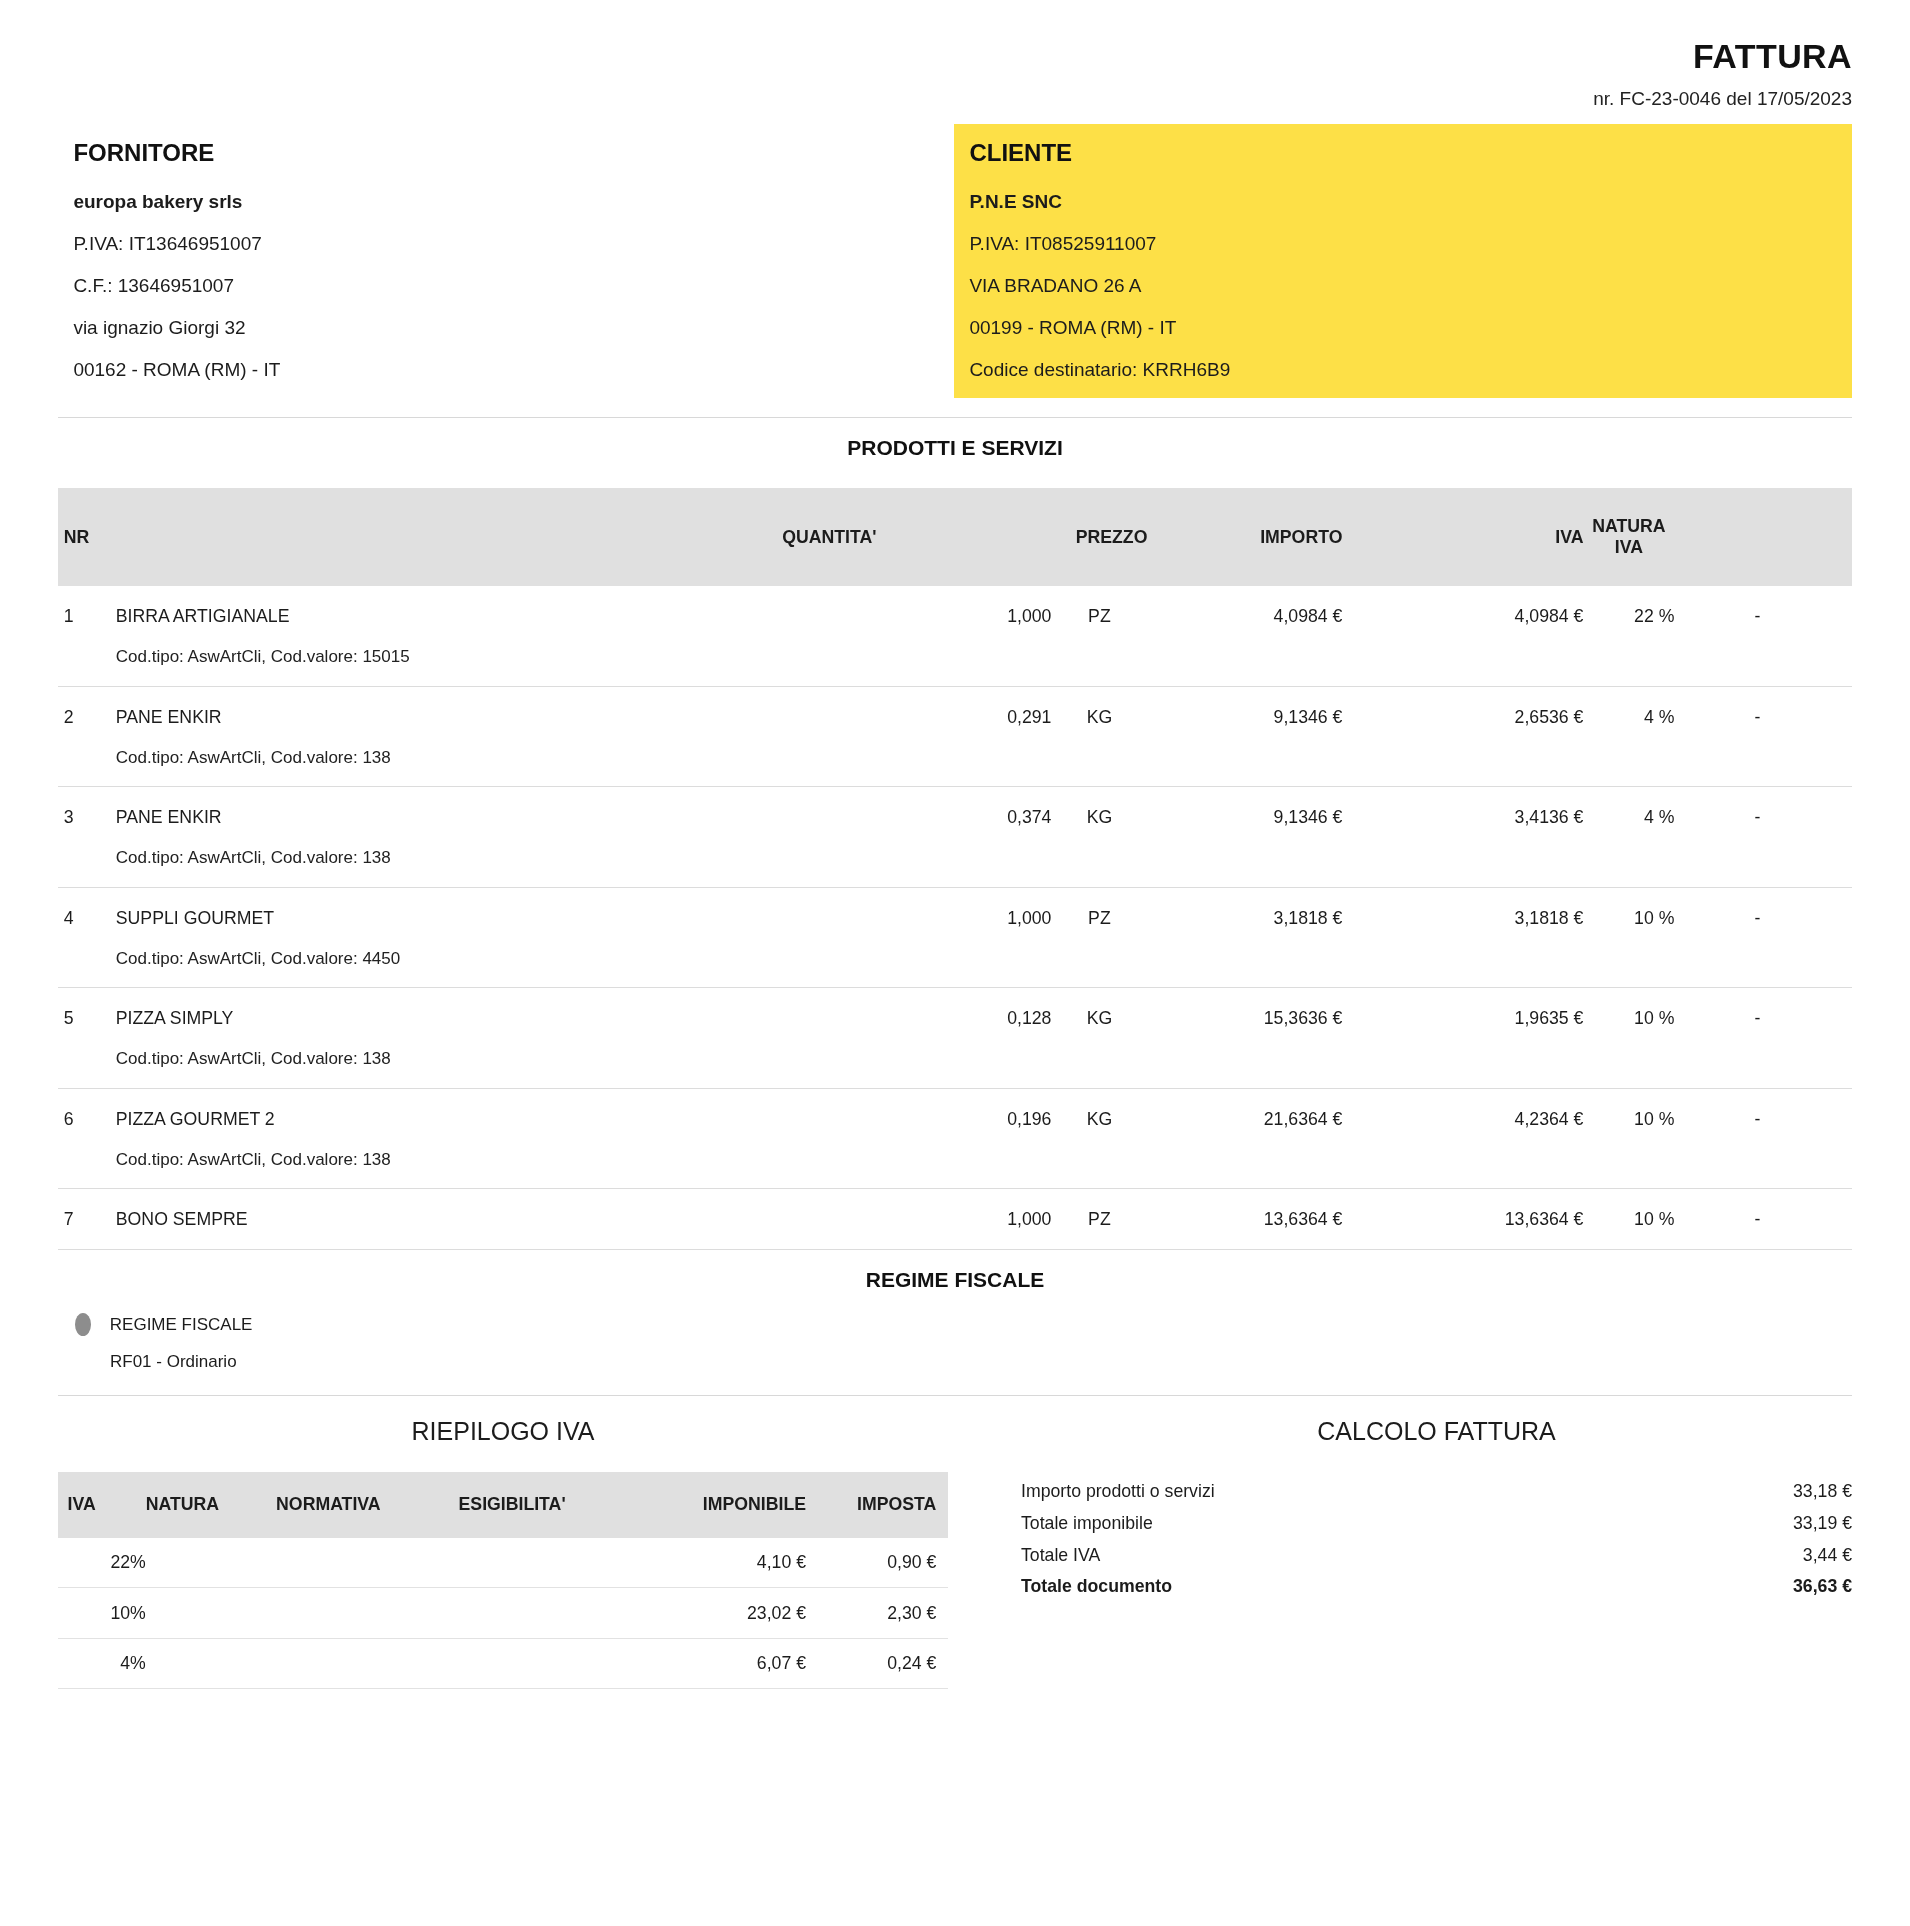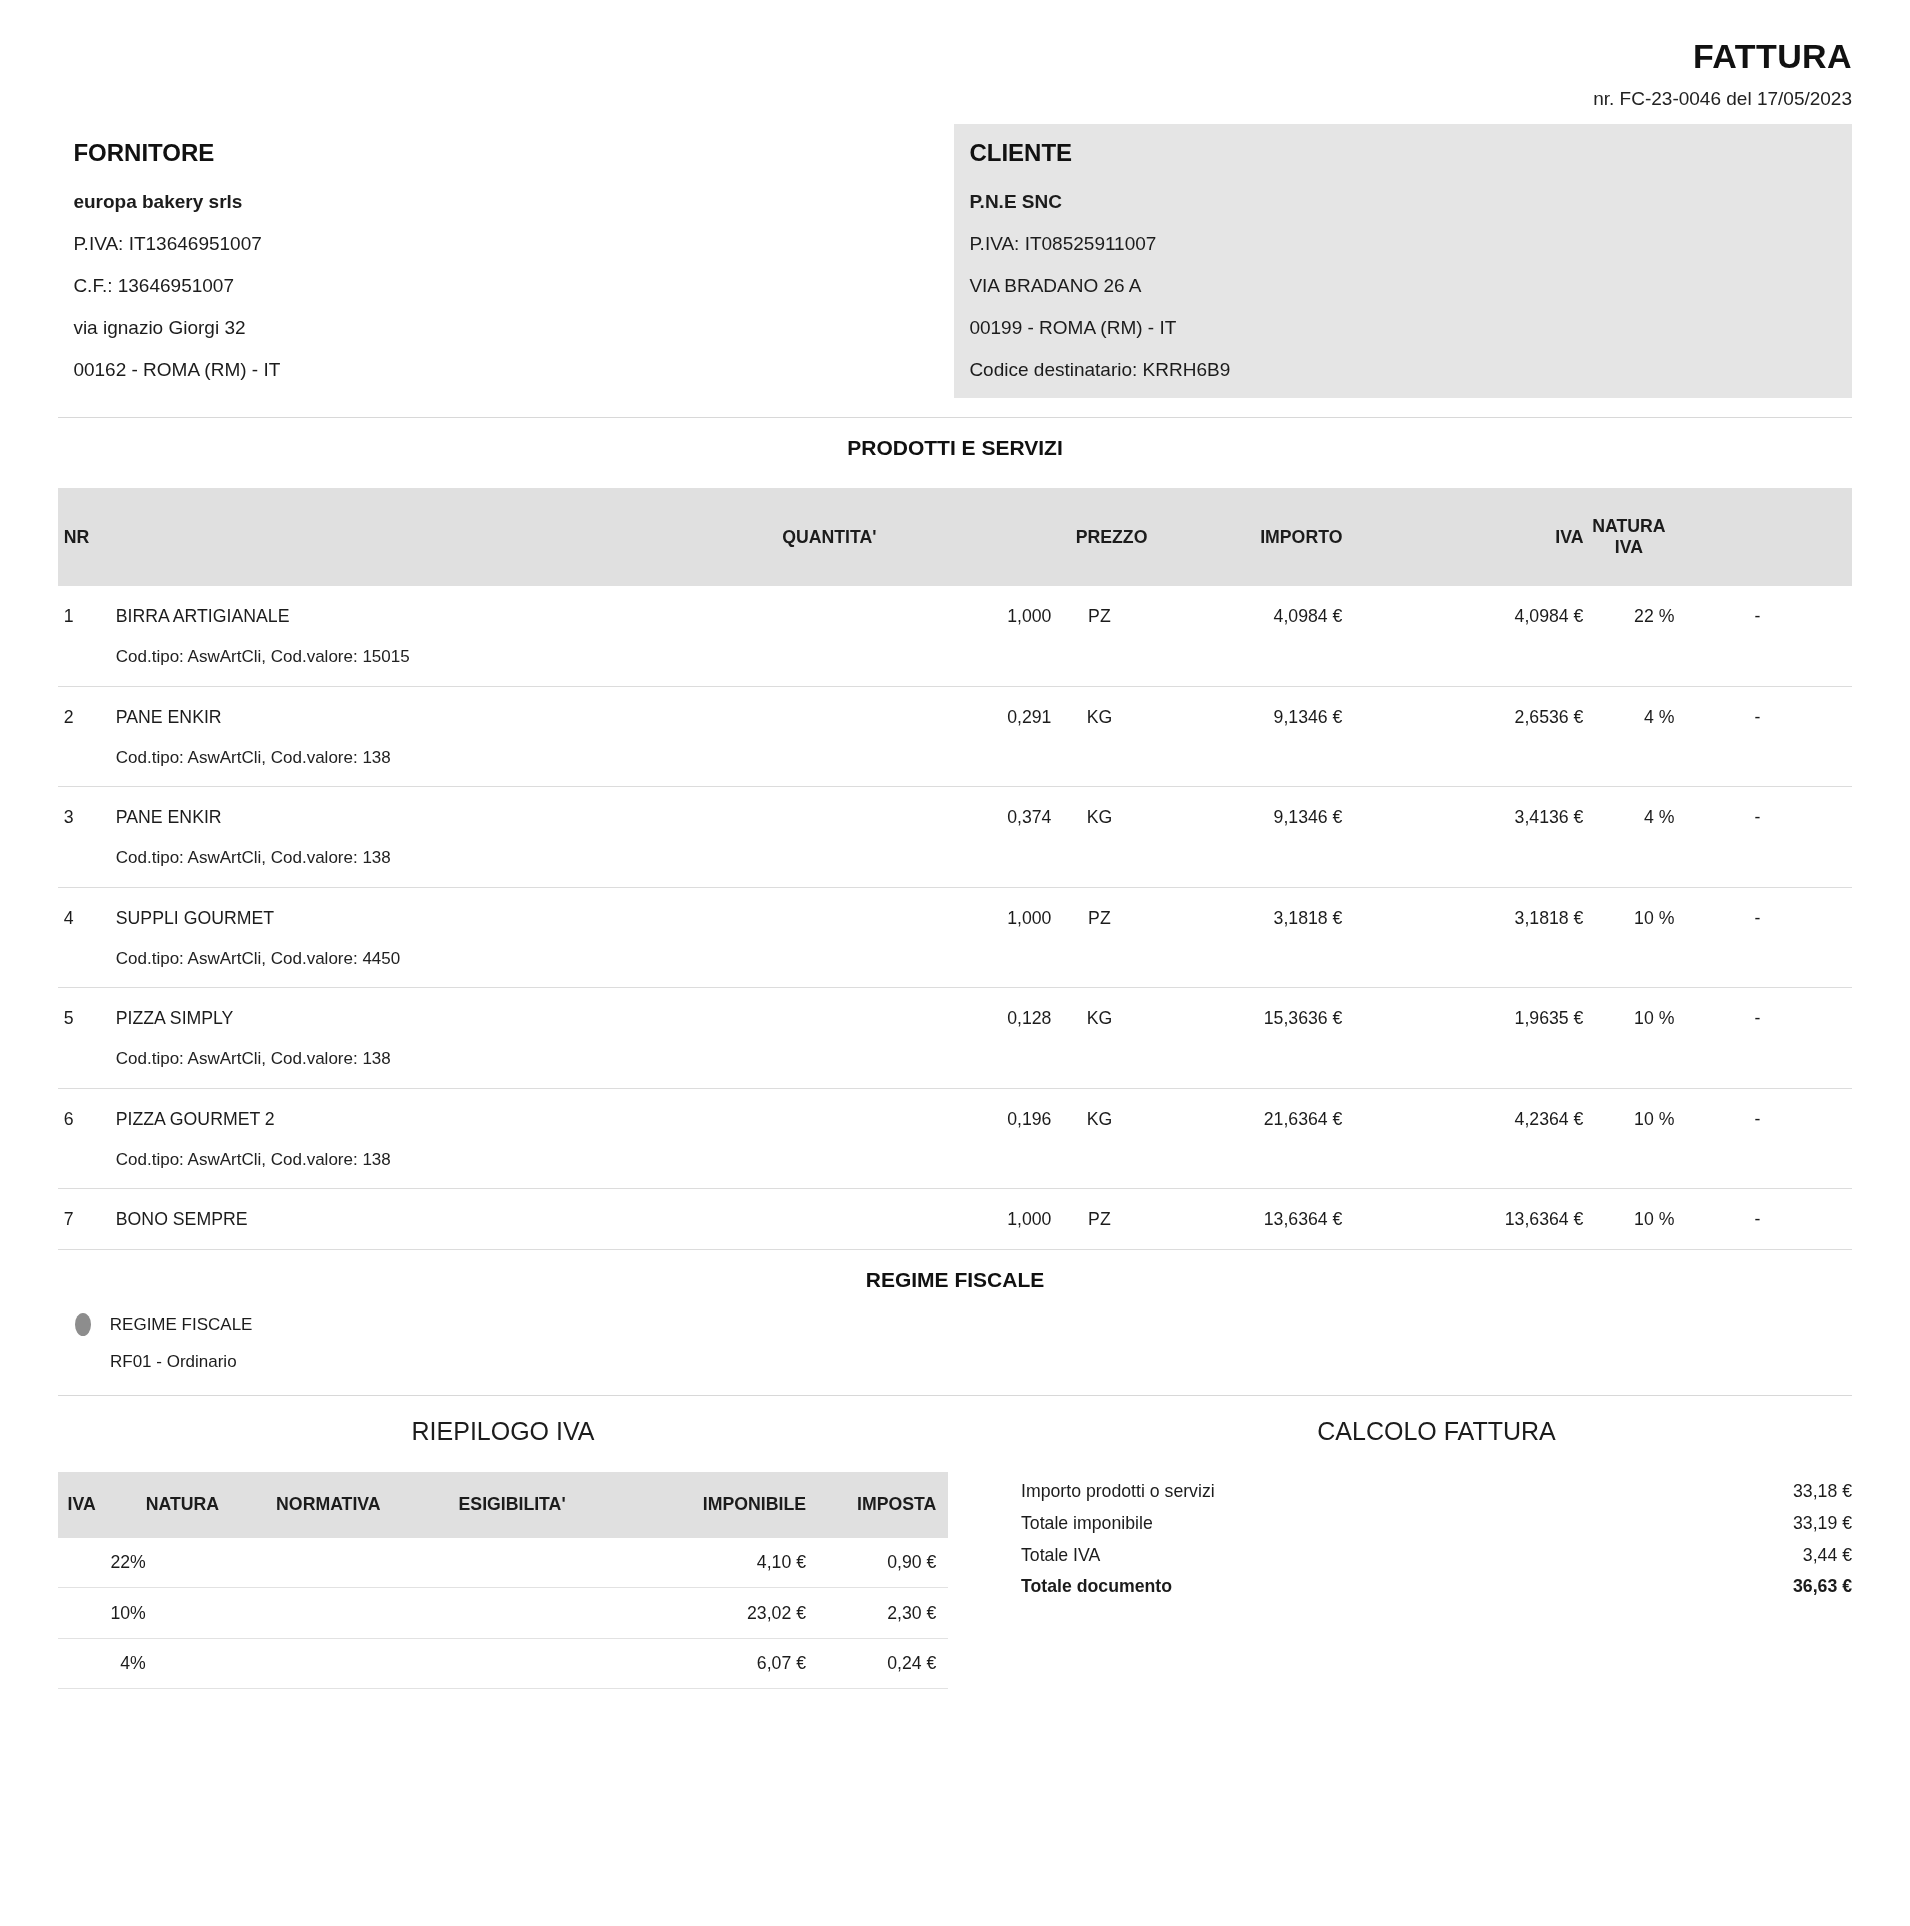--- a/index.html
+++ b/index.html
@@ -17,21 +17,21 @@
 
   
   .doc-header { text-align: right; }
   .doc-title { font-size: 34px; font-weight: bold; color:#111; letter-spacing:0.4px; }
   .doc-sub { font-size: 19px; margin-top: 11.6px; color:#222; }
 
   
   .parties { display: flex; margin-top: 14.6px; align-items: stretch; }
   .party { padding: 14.6px 17.3px 17.3px 15.4px; }
   .party-fornitore { flex: 1 1 auto; }
-  .party-cliente { width: 898px; background: #e5e5e5; }
+  .party-cliente { width: 898px; background: #fde047; }
   .party-heading { font-size: 24px; font-weight: bold; color:#111; margin: 0 0 24px 0; }
   .party-line { font-size: 19px; margin: 16px 0 20px 0; }
   .party-line:last-child { margin-bottom: 0; }
   .party-name { font-weight: bold; }
 
   .rule { border: none; border-top: 0.8px solid #d8d8d8; margin: 18.5px 0 0 0; }
 
   .section-heading {
     text-align: center; font-size: 21px; font-weight: bold; color:#111;
     margin: 18.5px 0 28px 0;

